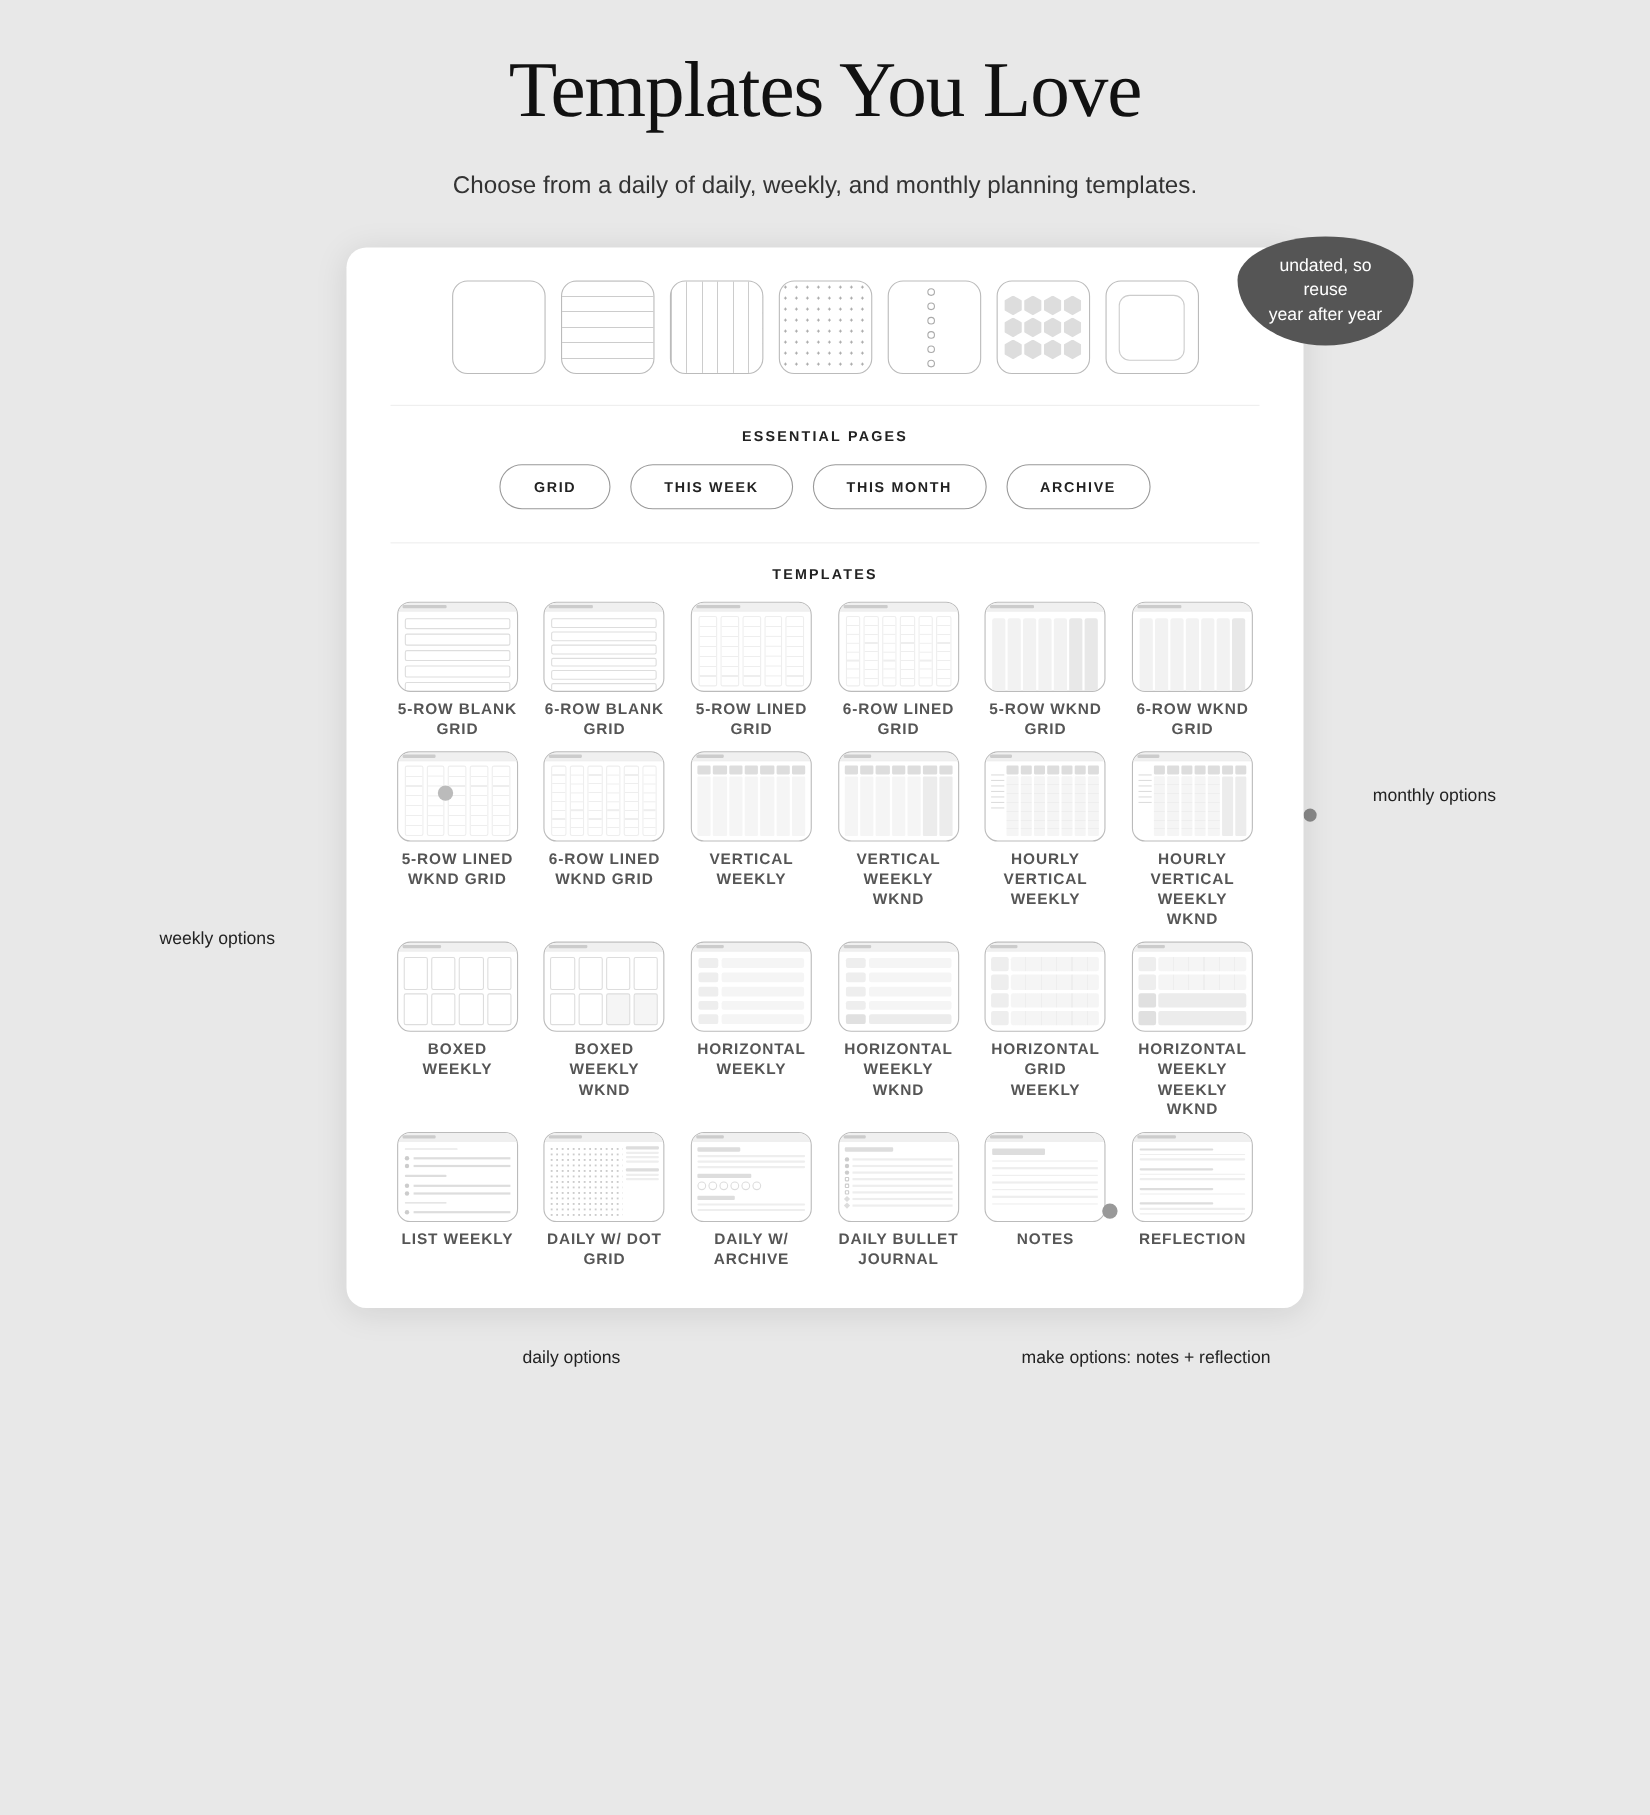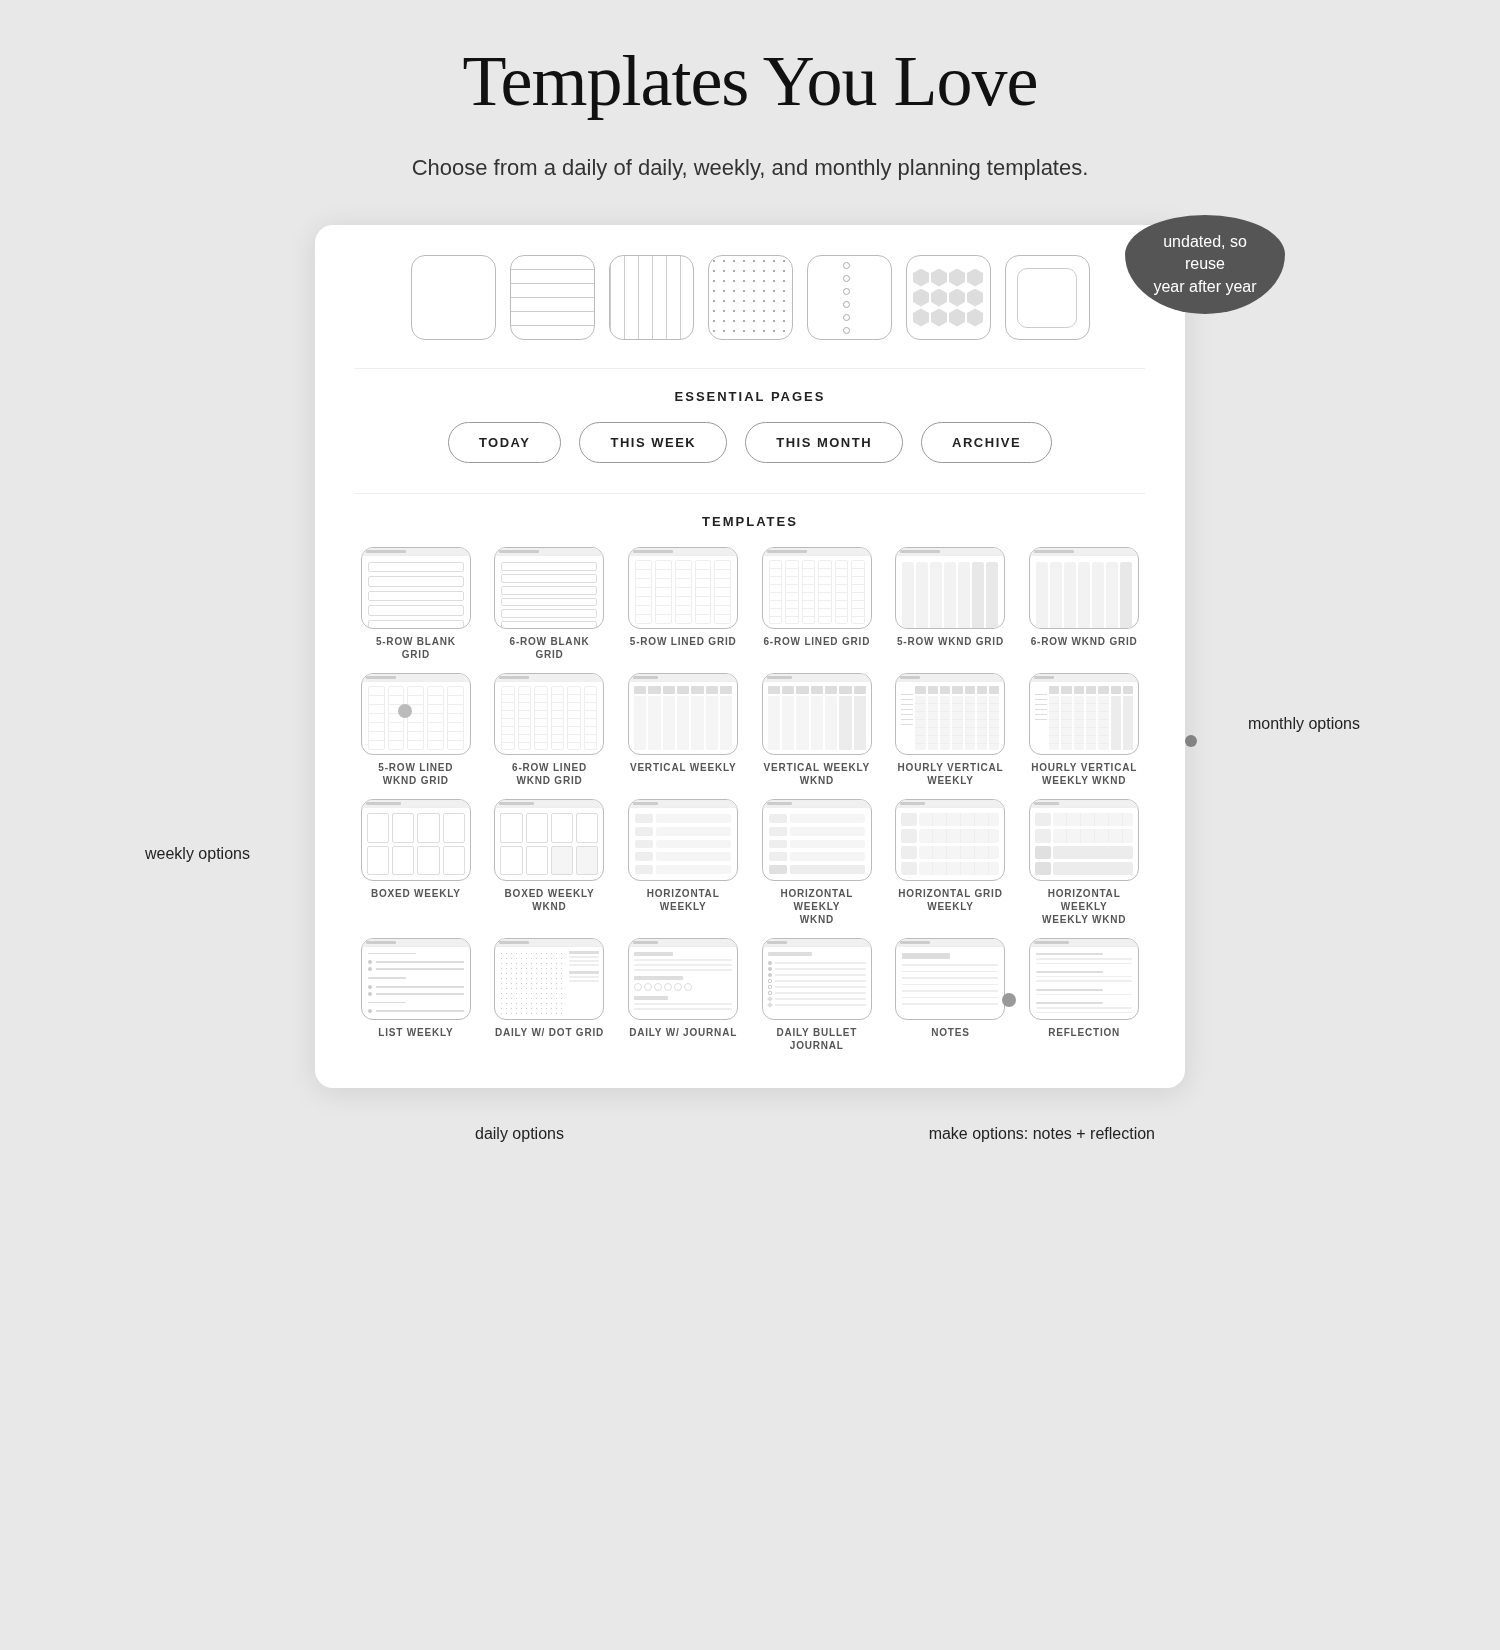--- a/index.html
+++ b/index.html
@@ -362,21 +362,21 @@
     }
     .thumb-refl-label {
       height: 3px;
       background: #ddd;
       width: 70%;
       border-radius: 1px;
     }
 
     .template-label {
       font-family: Arial, sans-serif;
-      font-size: 10px;
+      font-size: 14px;
       font-weight: 700;
       letter-spacing: 0.8px;
       color: #555;
       text-align: center;
       line-height: 1.3;
       max-width: 110px;
     }
 
     
     .thumb-title-bar {
@@ -535,21 +535,21 @@
       <div class="notepaper-item">
         <div class="np-corner"></div>
       </div>
     </div>
 
     <hr class="divider">
 
     <div class="section-label">ESSENTIAL PAGES</div>
 
     <div class="essential-buttons">
-      <button class="essential-btn">TODAY</button>
+      <button class="essential-btn">GRID</button>
       <button class="essential-btn">THIS WEEK</button>
       <button class="essential-btn">THIS MONTH</button>
       <button class="essential-btn">ARCHIVE</button>
     </div>
 
     <hr class="divider">
 
     <div class="section-label">TEMPLATES</div>
 
     <div class="templates-grid">
@@ -1094,21 +1094,21 @@
               <div style="width:8px; height:8px; border:1px solid #ddd; border-radius:50%;"></div>
               <div style="width:8px; height:8px; border:1px solid #ddd; border-radius:50%;"></div>
               <div style="width:8px; height:8px; border:1px solid #ddd; border-radius:50%;"></div>
               <div style="width:8px; height:8px; border:1px solid #ddd; border-radius:50%;"></div>
             </div>
             <div style="height:4px; background:#ddd; width:35%; border-radius:1px; margin-top:2px;"></div>
             <div style="height:2px; background:#eee; border-radius:1px;"></div>
             <div style="height:2px; background:#eee; border-radius:1px;"></div>
           </div>
         </div>
-        <div class="template-label">DAILY W/ JOURNAL</div>
+        <div class="template-label">DAILY W/ ARCHIVE</div>
       </div>
 
       <div class="template-cell">
         <div class="template-thumb">
           <div class="thumb-title-bar">
               <div class="thumb-title-text" style="width:20px;"></div>
             </div>
           <div style="height:calc(100% - 8px); padding:5px; display:flex; flex-direction:column; gap:2px;">
             <div style="height:4px; background:#ddd; width:45%; border-radius:1px; margin-bottom:3px;"></div>
             <div style="display:flex; align-items:center; gap:3px;">

